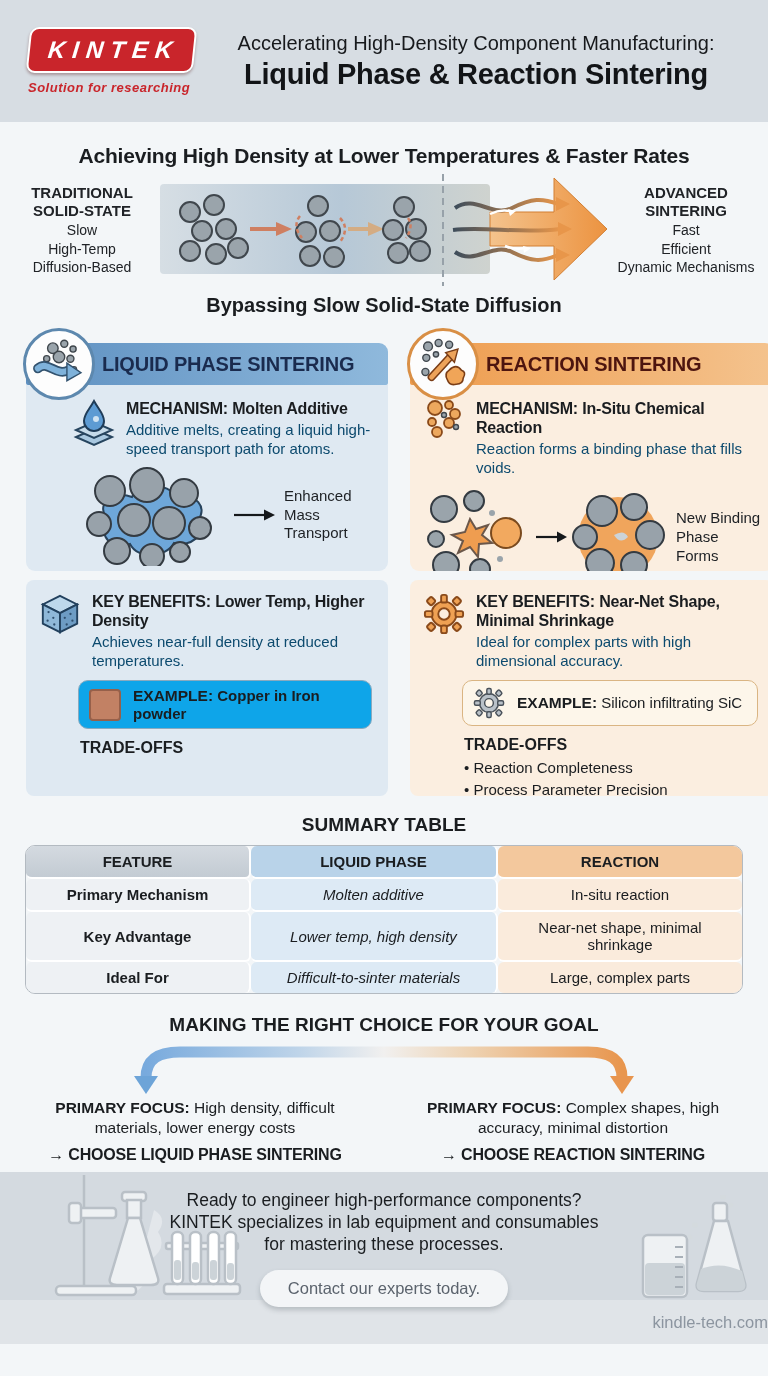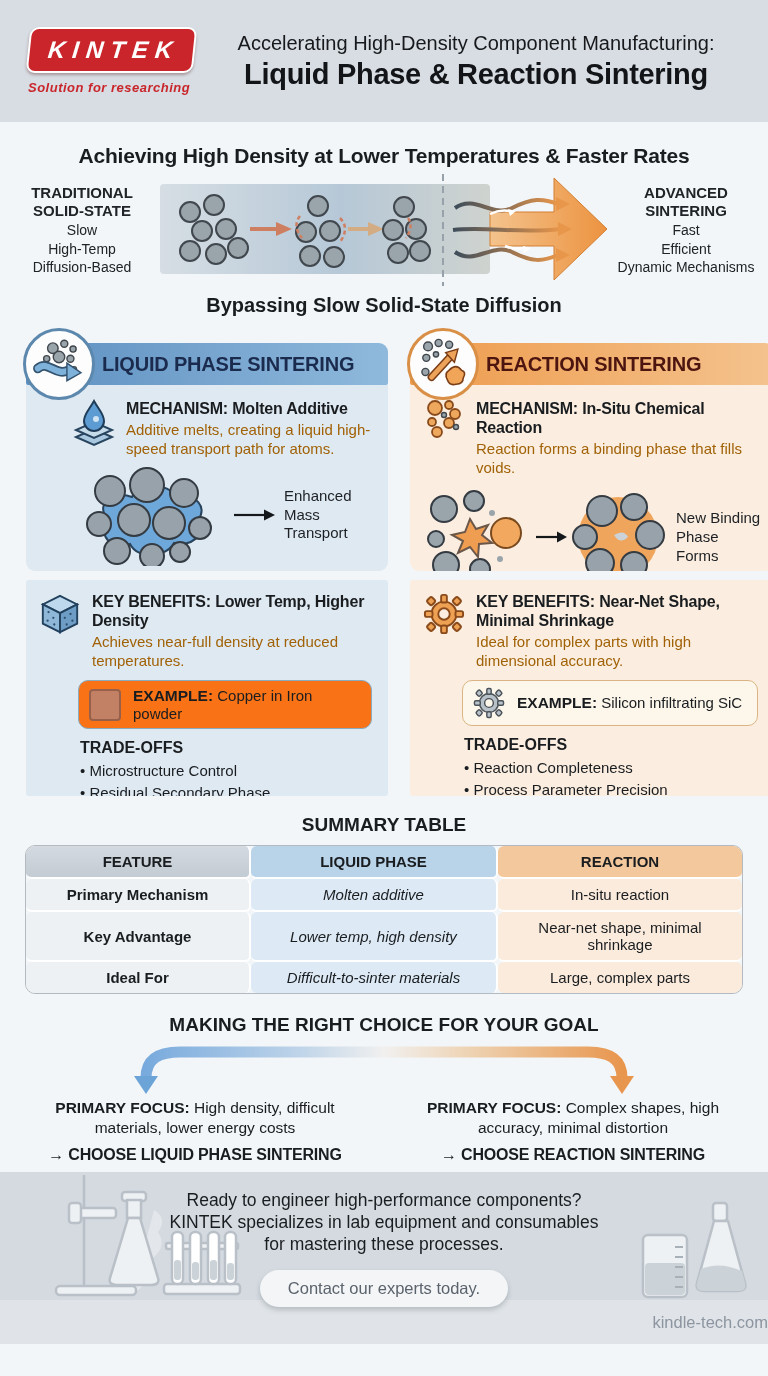--- a/index.html
+++ b/index.html
@@ -36,35 +36,35 @@
     background:#fdfdfd; z-index:2; display:flex; align-items:center; justify-content:center; }
   .liquid .badge { border:3px solid #5d88ae; }
   .reaction .badge { border:3px solid #d98f45; }
   .card-head { height:42px; border-radius:9px 9px 2px 2px; display:flex; align-items:center;
     padding-left:76px; font-size:20px; font-weight:bold; letter-spacing:-0.2px; }
   .liquid .card-head { background:linear-gradient(90deg,#5e90c1,#8fb9dc); color:#1a2b4e; }
   .reaction .card-head { background:linear-gradient(90deg,#ee9b4c,#f4c38e); color:#4d150f; }
   .card-body { border-radius:0 0 9px 9px; height:186px; padding:14px 12px 0 12px; overflow:hidden; }
   .liquid .card-body { background:#dfe9f2;padding-left:46px; }
   .reaction .card-body { background:#fbeee0; }
-  .panel-benefits { border-radius:3px; height:216px; margin-top:9px; padding:12px 12px 0 12px; overflow:hidden; }
+  .panel-benefits { border-radius:8px; height:216px; margin-top:9px; padding:12px 12px 0 12px; overflow:hidden; }
   .liquid .panel-benefits { background:#dfe9f2; }
   .reaction .panel-benefits { background:#fbeee0; }
 
   .sec-row { display:flex; gap:10px; }
   .sec-icon { flex:0 0 44px; display:flex; justify-content:center; }
   .sec-title { font-size:16px; font-weight:bold; line-height:1.2; letter-spacing:-0.2px; }
-  .sec-body { font-size:15px; line-height:1.23; margin-top:3px; color:#a16207; }
+  .sec-body { font-size:15px; line-height:1.23; margin-top:3px; color:#0c4a6e; }
 
   .diagram-row { display:flex; align-items:center; margin-top:6px; }
   .diagram-label { font-size:15px; line-height:1.25; margin-left:8px; color:#1d2024; }
 
   .example { display:flex; align-items:center; gap:12px; border-radius:10px; padding:6px 10px;
     margin:10px 4px 10px 40px; min-height:40px; }
-  .liquid .example { background:#f97316; border:1.5px solid #89aabf; }
+  .liquid .example { background:#0ea5e9; border:1.5px solid #89aabf;font-weight:bold; }
   .reaction .example { background:#fdf6ea; border:1.5px solid #dab583; }
   .example-text { font-size:15px; }
   .example-text b { font-size:15.5px; }
   .swatch { width:32px; height:32px; background:#c28164; border:2px solid #96604a; border-radius:4px; flex:0 0 auto; }
 
   .tradeoffs { margin-left:42px; margin-top:2px; }
   .tradeoffs-title { font-size:16px; font-weight:bold; }
   .tradeoffs ul { list-style:none; margin-top:3px; }
   .tradeoffs li { font-size:15px; line-height:1.42; }
   .tradeoffs li::before { content:"• "; }
@@ -304,24 +304,20 @@
               <div class="sec-title">KEY BENEFITS: Lower Temp, Higher Density</div>
               <div class="sec-body">Achieves near-full density at reduced temperatures.</div>
             </div>
           </div>
           <div class="example">
             <span class="swatch"></span>
             <span class="example-text"><b>EXAMPLE:</b><span> Copper in Iron powder</span></span>
           </div>
           <div class="tradeoffs">
             <div class="tradeoffs-title">TRADE-OFFS</div>
-            <ul>
-              <li>Microstructure Control</li>
-              <li>Residual Secondary Phase</li>
-            </ul>
           </div>
         </div>
       </div>
 
       <div class="card reaction">
         <div class="badge">
           <svg width="58" height="58" viewBox="0 0 66 66">
             <g fill="#9aa4ab" stroke="#40474d" stroke-width="1.6">
               <circle cx="16" cy="13" r="5"></circle>
                 <circle cx="28" cy="9" r="4"></circle>

